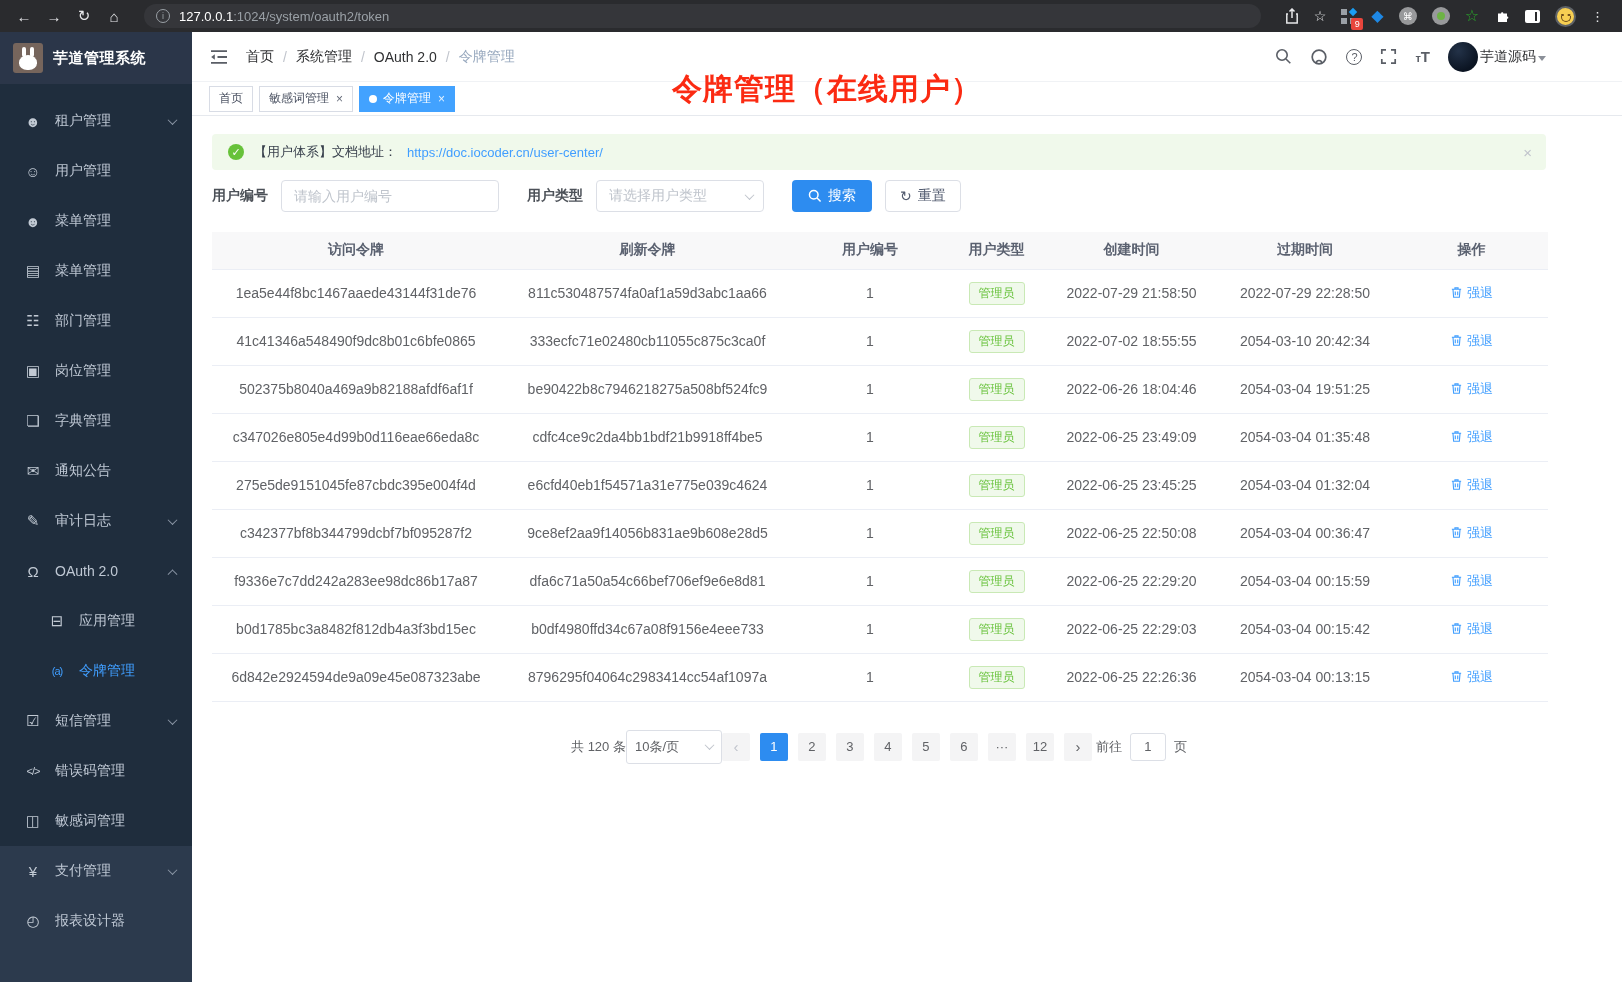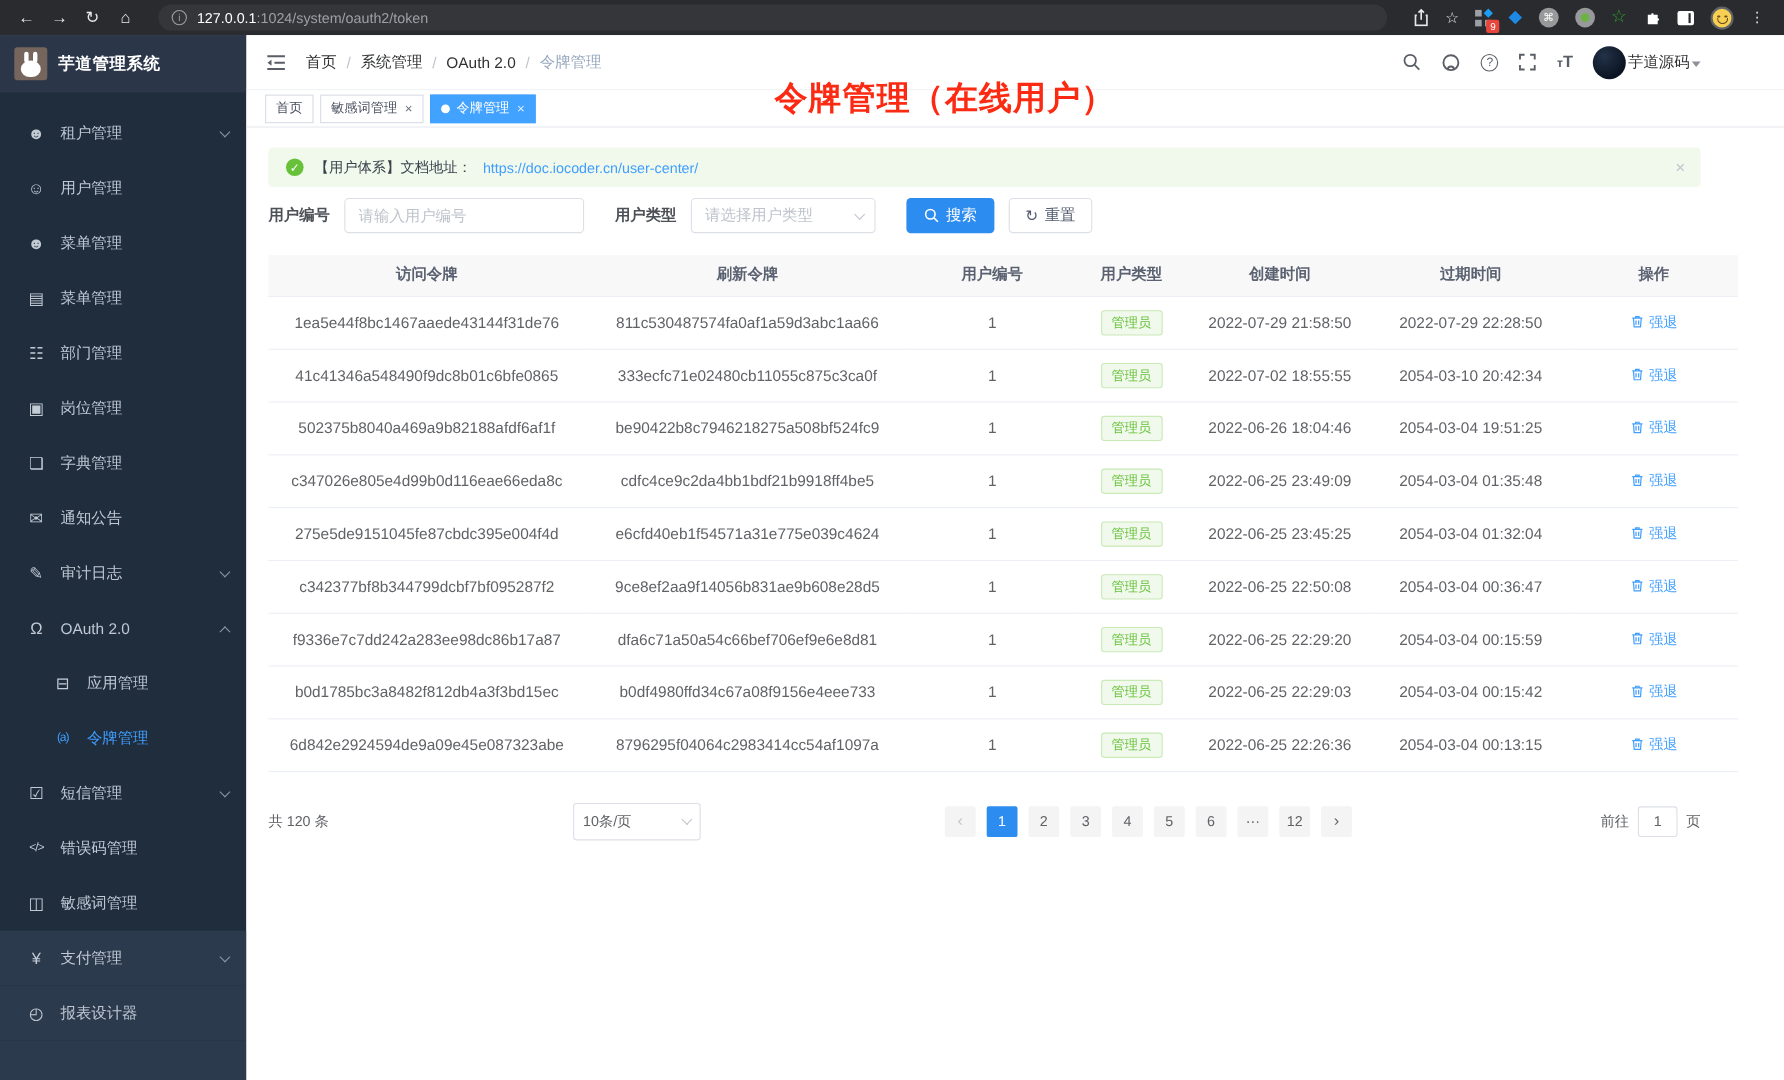--- a/index.html
+++ b/index.html
@@ -27,21 +27,21 @@
   .gstar{color:#2aa52a;font-size:16px;line-height:1}
   .sidebox{width:15px;height:13px;background:#fff;border-radius:2px;position:relative}
   .sidebox::after{content:"";position:absolute;right:3px;top:2px;bottom:2px;width:2px;background:#2a2b2e}
   .smiley{width:21px;height:21px;border-radius:50%;background:#f7cf52;border:2px solid #5f6368;position:relative}
   .smiley::before{content:"";position:absolute;left:4px;top:6px;width:2.5px;height:2.5px;border-radius:50%;background:#6d4c1b;box-shadow:6.5px 0 0 #6d4c1b}
   .smiley::after{content:"";position:absolute;left:4px;top:8px;width:8px;height:5px;border:1.5px solid #6d4c1b;border-top:none;border-radius:0 0 8px 8px}
   .kebab{color:#e6e7e9;font-size:13px}
 
   
   .app{display:flex;height:950px}
-  .sidebar{width:224px;background:#1f2d3d;display:flex;flex-direction:column;flex:0 0 auto}
+  .sidebar{width:192px;background:#1f2d3d;display:flex;flex-direction:column;flex:0 0 auto}
   .logo{height:52px;background:#2b3649;display:flex;align-items:center;gap:10px;padding:0 13px;flex:0 0 auto}
   .rabbit{position:relative;width:30px;height:30px;background:#76655c;border-radius:3px;overflow:hidden;flex:0 0 auto}
   .rabbit::before{content:"";position:absolute;left:9px;top:4px;width:4px;height:10px;background:#fff;border-radius:2px;box-shadow:8px 0 0 #fff}
   .rabbit::after{content:"";position:absolute;left:6px;top:12px;width:18px;height:15px;background:#fff;border-radius:50% 50% 45% 45%}
   .logo-title{color:#fff;font-size:15px;font-weight:700;letter-spacing:.5px}
   #menu{flex:1;display:flex;flex-direction:column;padding-top:12px}
   .menu-item{height:50px;display:flex;align-items:center;padding:0 16px 0 22px;color:#bfc8d4;font-size:14px;cursor:pointer;flex:0 0 auto}
   .mi-icon{width:22px;margin-right:11px;font-size:15px;text-align:center;color:#c2cad4;flex:0 0 auto}
   .mi-icon.small{font-size:11px;letter-spacing:-1px}
   .menu-item.sub{padding-left:46px}
@@ -99,22 +99,22 @@
   .btn-search{margin-left:28px;padding:0 16px;background:#2d8cf0;color:#fff}
   .btn-reset{margin-left:13px;padding:0 14px;background:#fff;color:#515a6e;border:1px solid #dcdfe6}
   .reset-ic{font-size:14px;line-height:1}
 
   table{margin-top:20px;width:100%;border-collapse:collapse;table-layout:fixed}
   thead th{height:37px;background:#f8f8f9;font-size:14px;color:#5a6170;font-weight:700;border-bottom:1px solid #ebeef5;text-align:center}
   tbody td{height:48px;text-align:center;font-size:14px;color:#606266;border-bottom:1px solid #ebeef5;overflow:hidden;white-space:nowrap}
   .tag-admin{display:inline-block;padding:2px 9px;font-size:12px;color:#67c23a;background:#f0f9eb;border:1px solid #c9e9b5;border-radius:3px}
   .link-kick{color:#409eff;font-size:13px;display:inline-flex;align-items:center;gap:4px;cursor:pointer}
 
-  .pager{display:flex;align-items:center;justify-content:space-between;margin-top:28px;font-size:13px;color:#606266;}
-  .pg-size{width:116px;height:28px;border:1px solid #dcdfe6;border-radius:3px;display:flex;align-items:center;justify-content:space-between;padding:16px 8px;cursor:pointer}
+  .pager{display:flex;align-items:center;justify-content:center;margin-top:28px;font-size:13px;color:#606266;}
+  .pg-size{width:96px;height:28px;border:1px solid #dcdfe6;border-radius:3px;display:flex;align-items:center;justify-content:space-between;padding:16px 8px;cursor:pointer}
   .pg-btns{display:flex;align-items:center;gap:10px}
   .pg-btn{min-width:28px;height:28px;padding:0 4px;background:#f4f4f5;border-radius:2px;display:flex;align-items:center;justify-content:center;color:#606266;font-size:13px;cursor:pointer}
   .pg-btn.arrow{font-size:15px}
   .pg-btn.disabled{color:#c0c4cc}
   .pg-btn.active{background:#2d8cf0;color:#fff}
   .pg-goto{display:flex;align-items:center;gap:8px;margin-left:4px}
   .pg-input{width:36px;height:28px;border:1px solid #dcdfe6;border-radius:3px;text-align:center;font-size:13px;color:#606266;outline:none}
 </style>
 </head>
 <body>

